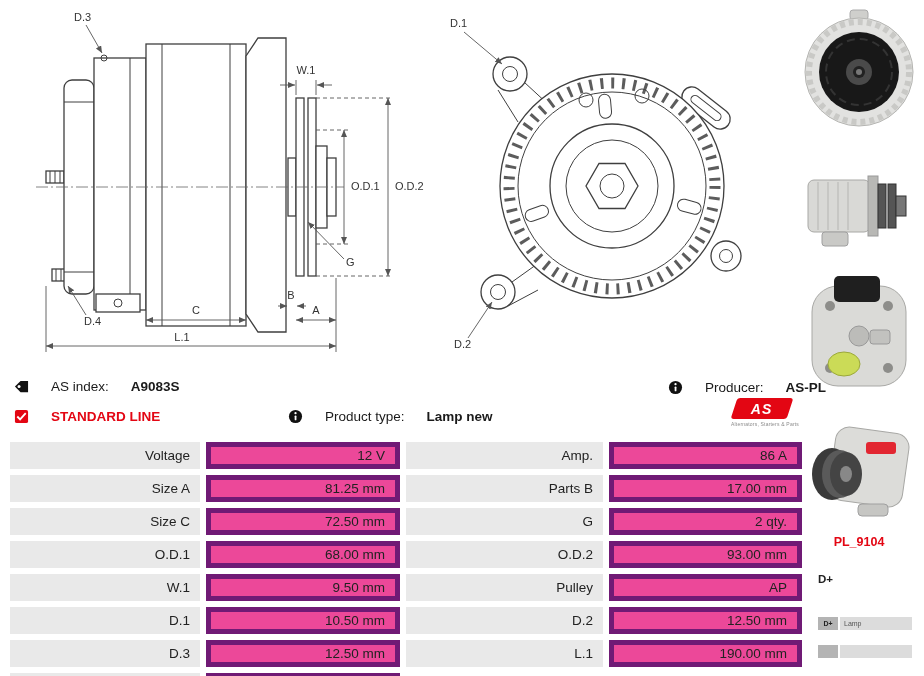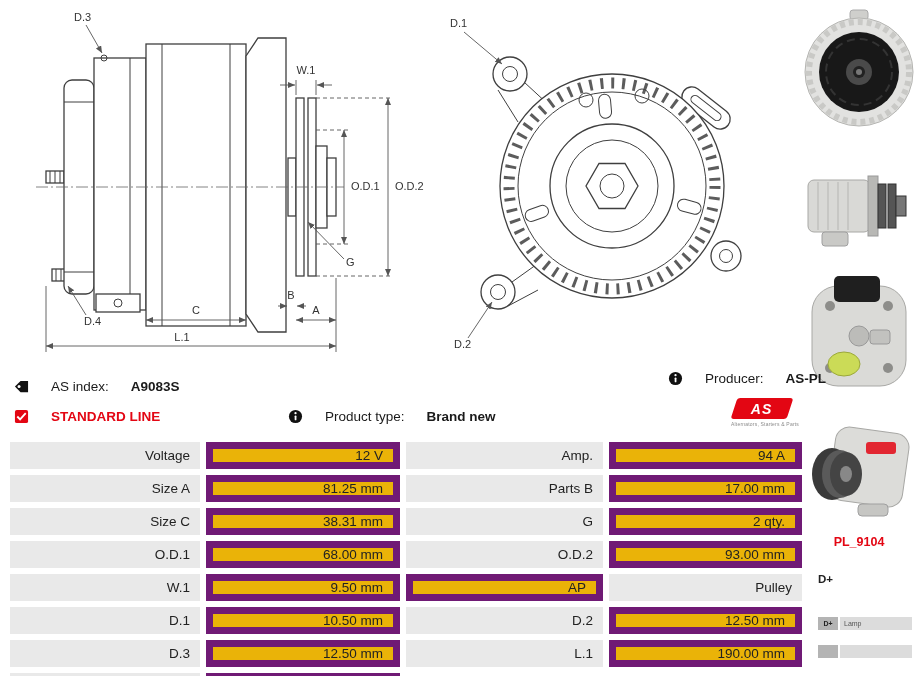--- a/index.html
+++ b/index.html
@@ -25,21 +25,21 @@
   
   .aspl-logo{position:absolute;left:731px;top:398px;width:62px;text-align:center;}
   .logo-flag{width:56px;height:21px;background:#e30613;transform:skewX(-18deg);border-radius:3px;margin:0 auto;display:flex;align-items:center;justify-content:center;}
   .logo-flag span{transform:skewX(18deg);color:#fff;font-weight:bold;font-style:italic;font-size:14px;letter-spacing:1px;}
   .logo-sub{font-size:5px;color:#8a8a8a;margin-top:2px;letter-spacing:.2px;white-space:nowrap;}
 
   
   .spec-table{position:absolute;left:10px;top:442px;display:grid;grid-template-columns:190px 194px 197px 193px;grid-auto-rows:27px;gap:6px;font-size:13.5px;color:#222;}
   .cell{display:flex;align-items:center;justify-content:flex-end;padding-right:10px;box-sizing:border-box;}
   .cell.label{background:#e9e9e9;}
-  .cell.value{background:#eab308;border:7px solid #701a75;}
+  .cell.value{background:#ec4899;border:5px solid #701a75;}
   .cell.blank{background:transparent;border:none;}
 
   
   .photo{position:absolute;}
   .plug-code{position:absolute;left:800px;top:535px;width:118px;text-align:center;color:#e30613;font-weight:bold;font-size:12.5px;}
   .terminal{position:absolute;left:818px;top:573px;font-size:11.5px;font-weight:bold;color:#222;}
   .legend-row{position:absolute;left:818px;display:flex;gap:2px;height:13px;}
   .legend-key{background:#b4b4b4;color:#222;font-size:7px;font-weight:bold;min-width:20px;display:flex;align-items:center;justify-content:center;}
   .legend-val{background:#dcdcdc;color:#555;font-size:7px;min-width:68px;display:flex;align-items:center;padding-left:4px;}
 </style>
@@ -230,21 +230,21 @@
   <div class="info-item" style="left:14px;top:377px">
     <svg class="icn" width="15" height="15" viewBox="0 0 16 16">
       <path d="M1,8 L7,2 H15 V14 H7 Z" fill="#111"></path>
         <circle cx="5.4" cy="8" r="1.6" fill="#fff"></circle>
     </svg>
     <span>AS index:</span>
     <span class="b">A9083S</span>
   </div>
 
 
-  <div class="info-item" style="left:668px;top:369px">
+  <div class="info-item" style="left:668px;top:378px">
     <svg class="icn" width="15" height="15" viewBox="0 0 16 16">
       <circle cx="8" cy="8" r="7" fill="#111"></circle>
         <rect x="7.1" y="6.8" width="1.9" height="5.2" rx="0.9" fill="#fff"></rect>
         <circle cx="8" cy="4.4" r="1.2" fill="#fff"></circle>
     </svg>
     <span>Producer:</span>
     <span class="b">AS-PL</span>
   </div>
 
   <div class="info-item" style="left:14px;top:407px">
@@ -255,55 +255,55 @@
     <span class="red">STANDARD LINE</span>
   </div>
 
   <div class="info-item" style="left:288px;top:407px">
     <svg class="icn" width="15" height="15" viewBox="0 0 16 16">
       <circle cx="8" cy="8" r="7" fill="#111"></circle>
         <rect x="7.1" y="6.8" width="1.9" height="5.2" rx="0.9" fill="#fff"></rect>
         <circle cx="8" cy="4.4" r="1.2" fill="#fff"></circle>
     </svg>
     <span>Product type:</span>
-    <span class="b">Brand new</span>
+    <span class="b">Lamp new</span>
   </div>
 
   <div class="aspl-logo">
     <div class="logo-flag">
       <span>AS</span>
     </div>
     <div class="logo-sub">Alternators, Starters &amp; Parts</div>
   </div>
 
   <div class="spec-table">
     <div class="cell label">Voltage</div>
     <div class="cell value">12 V</div>
     <div class="cell label">Amp.</div>
-    <div class="cell value">94 A</div>
+    <div class="cell value">86 A</div>
 
     <div class="cell label">Size A</div>
     <div class="cell value">81.25 mm</div>
     <div class="cell label">Parts B</div>
     <div class="cell value">17.00 mm</div>
 
     <div class="cell label">Size C</div>
-    <div class="cell value">38.31 mm</div>
+    <div class="cell value">72.50 mm</div>
     <div class="cell label">G</div>
     <div class="cell value">2 qty.</div>
 
     <div class="cell label">O.D.1</div>
     <div class="cell value">68.00 mm</div>
     <div class="cell label">O.D.2</div>
     <div class="cell value">93.00 mm</div>
 
     <div class="cell label">W.1</div>
     <div class="cell value">9.50 mm</div>
+    <div class="cell label">Pulley</div>
     <div class="cell value">AP</div>
-    <div class="cell label">Pulley</div>
 
     <div class="cell label">D.1</div>
     <div class="cell value">10.50 mm</div>
     <div class="cell label">D.2</div>
     <div class="cell value">12.50 mm</div>
 
     <div class="cell label">D.3</div>
     <div class="cell value">12.50 mm</div>
     <div class="cell label">L.1</div>
     <div class="cell value">190.00 mm</div>

